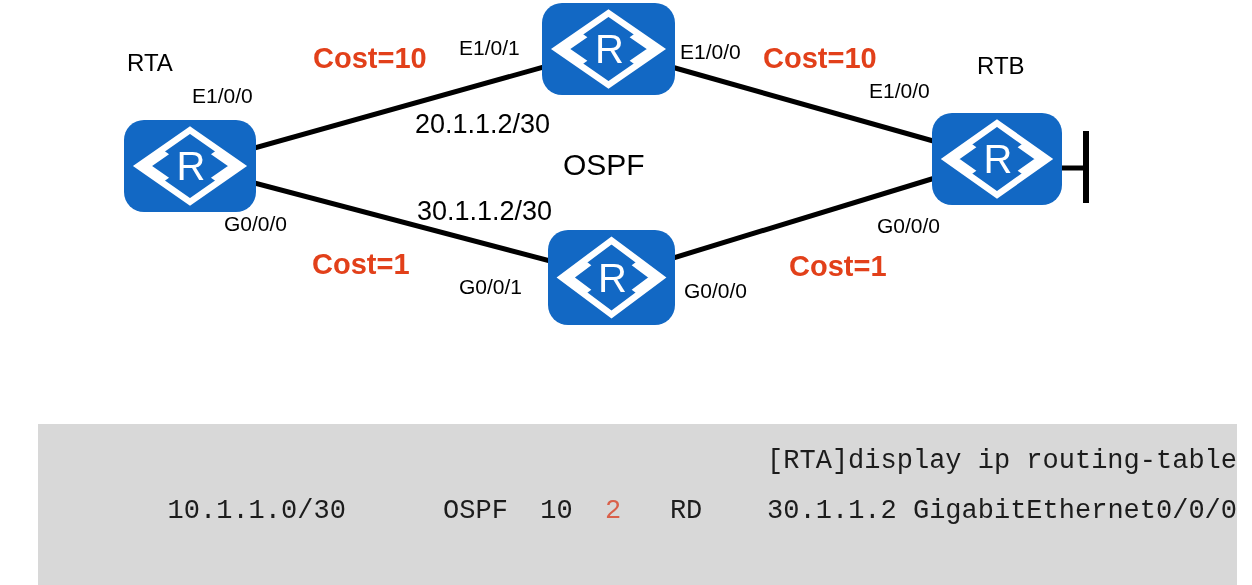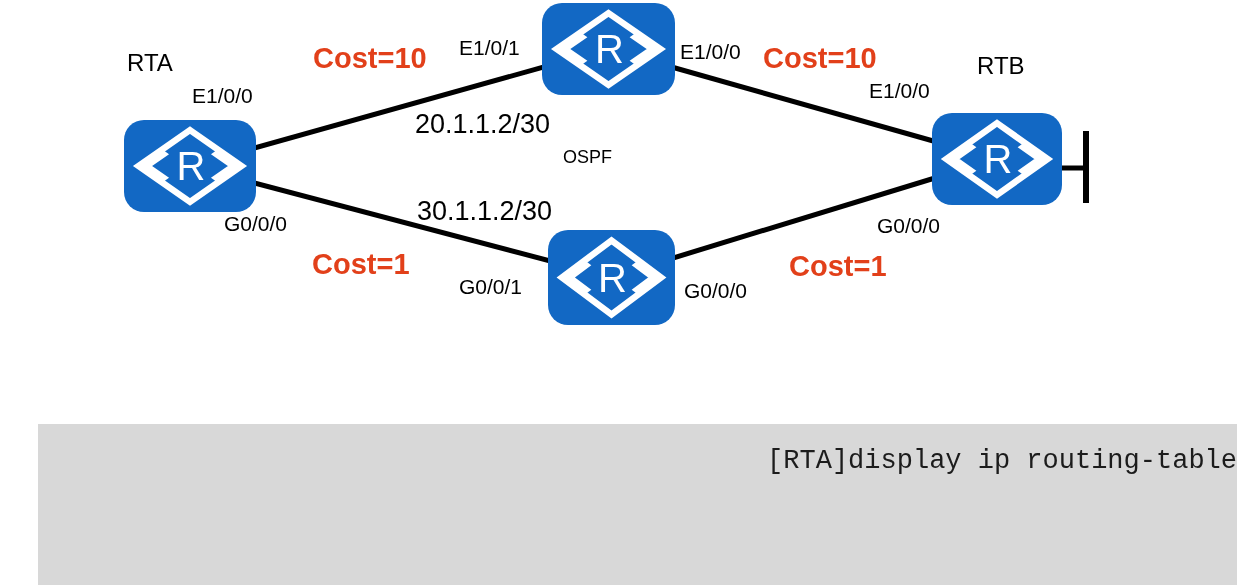--- a/index.html
+++ b/index.html
@@ -17,21 +17,21 @@
   .router svg { position:absolute; left:0; top:0; width:100%; height:100%; }
   .rletter {
     position:absolute; left:0; top:0; right:0; bottom:0; z-index:3;
     display:flex; align-items:center; justify-content:center;
     color:#ffffff; font-size:40px; font-weight:400; line-height:1;
     padding-left:2px;
   }
   .lbl { position:absolute; z-index:4; color:#000; white-space:nowrap; font-size:21px; line-height:1.1; }
   .lbl.name { font-size:24px; }
   .lbl.ip   { font-size:27px; }
-  .lbl.ospf { font-size:18px; }
+  .lbl.ospf { font-size:30px; }
   .lbl.cost { font-size:29px; font-weight:700; color:var(--cost-red,#e2401a); }
   .console {
     position:absolute; z-index:5; left:38px; top:424px; width:1199px; height:161px;
     background:var(--console-bg,#d8d8d8); box-sizing:border-box; padding:12px 0 0 24px;text-align:right;
   }
   .cline {
     font-family:"Liberation Mono", monospace; font-size:27px; line-height:50px;
     color:var(--console-text,#1c1c1c); white-space:pre;
   }
   .cost-val { color:var(--route-cost-red,#d9604a); }
@@ -99,15 +99,16 @@
   <span class="lbl ip" style="left:417px;top:197px;text-align:right;">30.1.1.2/30</span>
   <span class="lbl" style="left:224px;top:212px;">G0/0/0</span>
   <span class="lbl cost" style="left:312px;top:249px;">Cost=1</span>
   <span class="lbl" style="left:459px;top:275px;">G0/0/1</span>
   <span class="lbl" style="left:684px;top:279px;">G0/0/0</span>
   <span class="lbl cost" style="left:789px;top:251px;">Cost=1</span>
   <span class="lbl" style="left:877px;top:214px;">G0/0/0</span>
 
   <div class="console">
     <div class="cline">[RTA]display ip routing-table</div>
+    <div class="cline"><span>10.1.1.0/30      OSPF  10  </span><span class="cost-val">2</span><span>   RD    30.1.1.2 GigabitEthernet0/0/0</span></div>
   </div>
 
 </div>
 
 </body></html>

